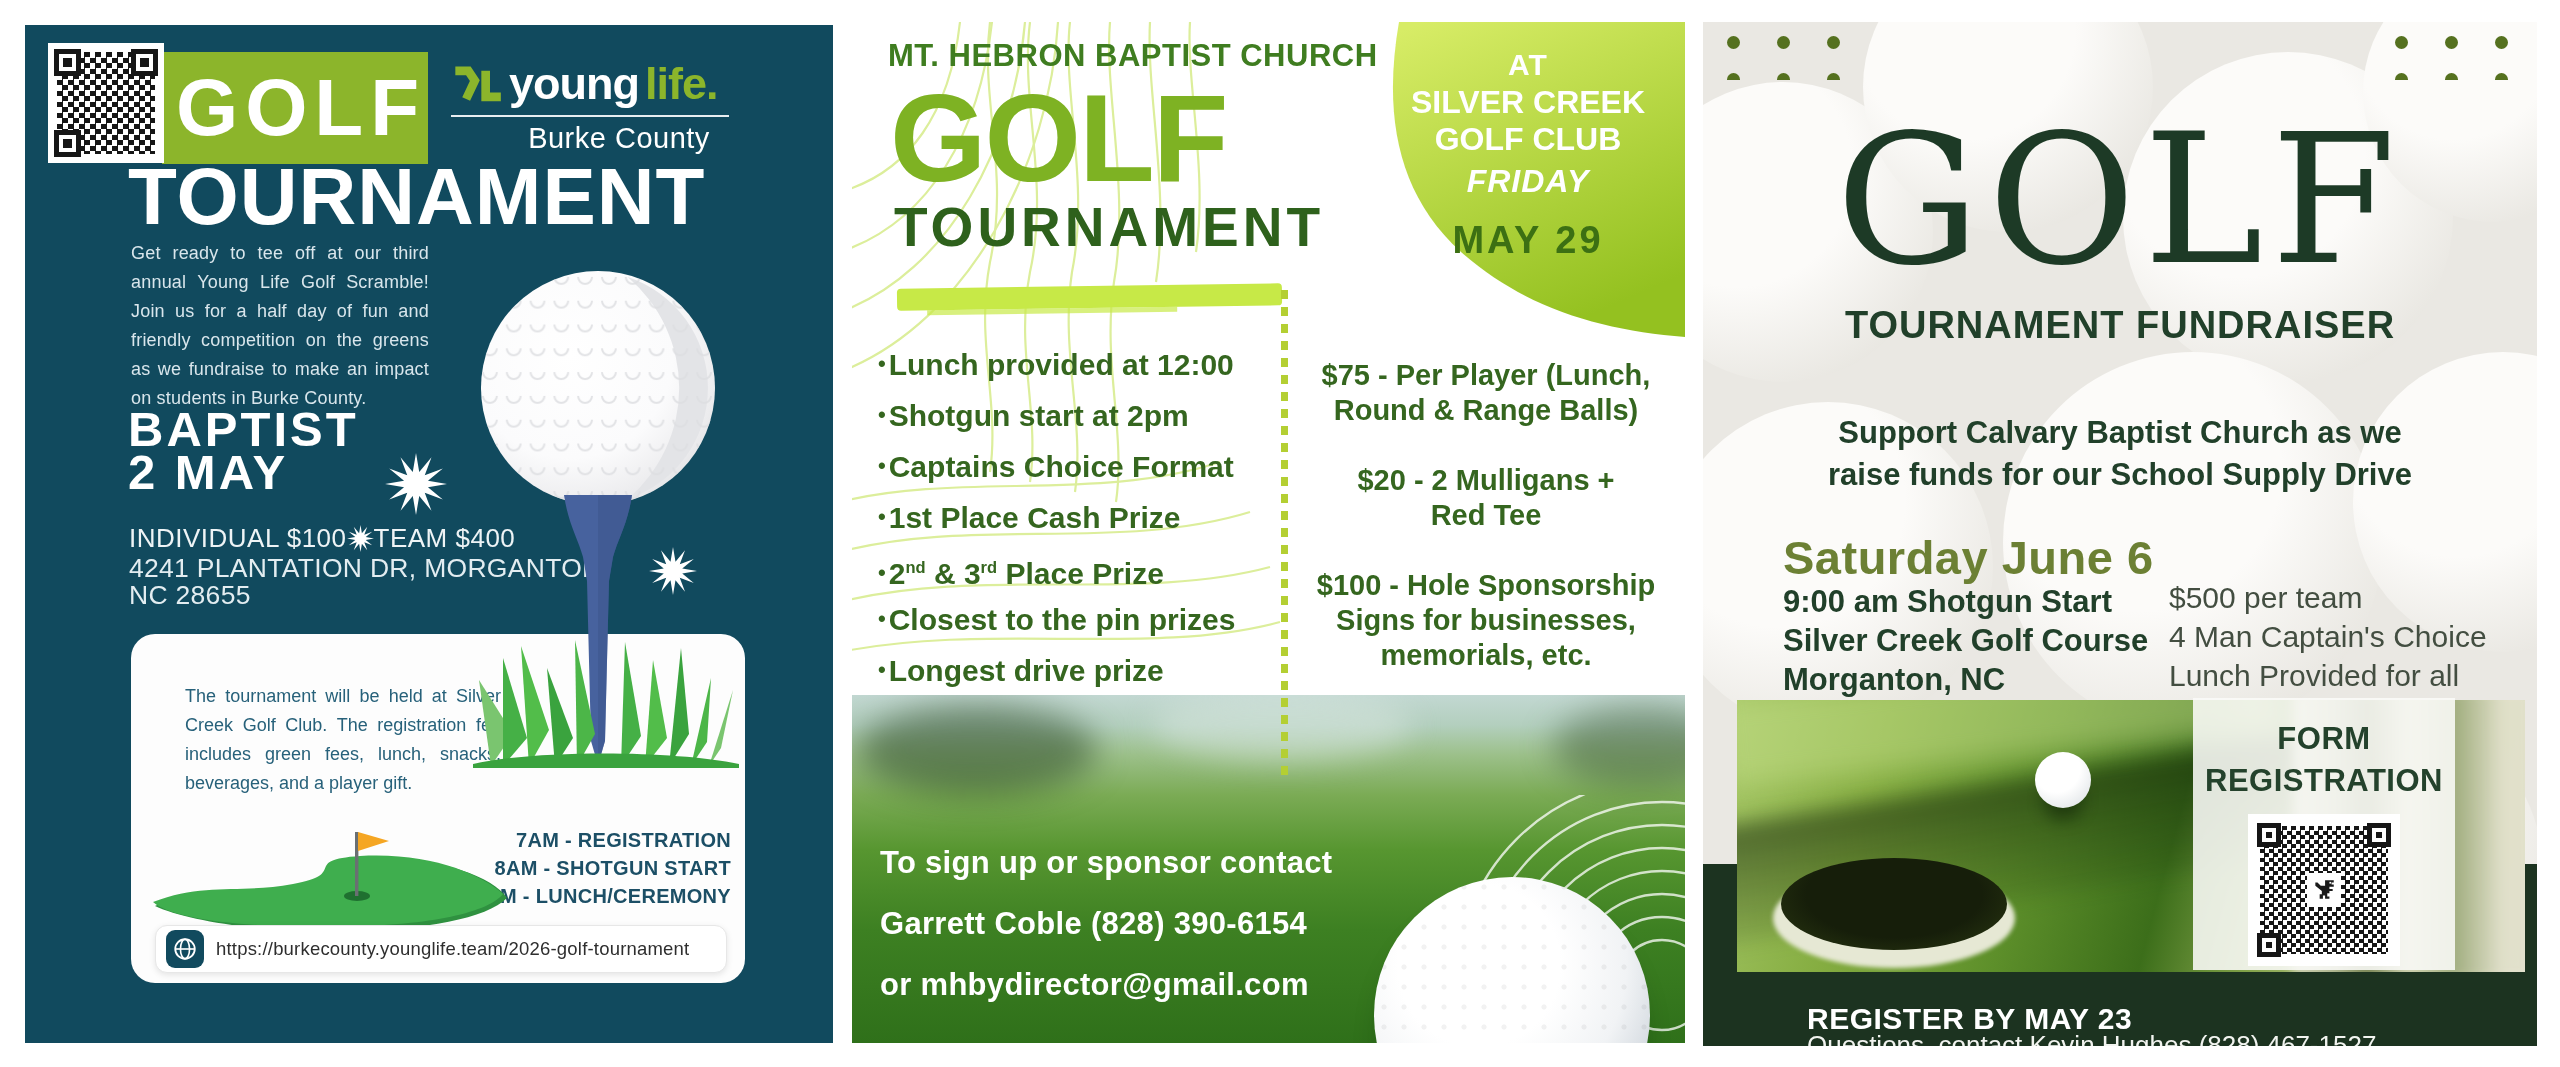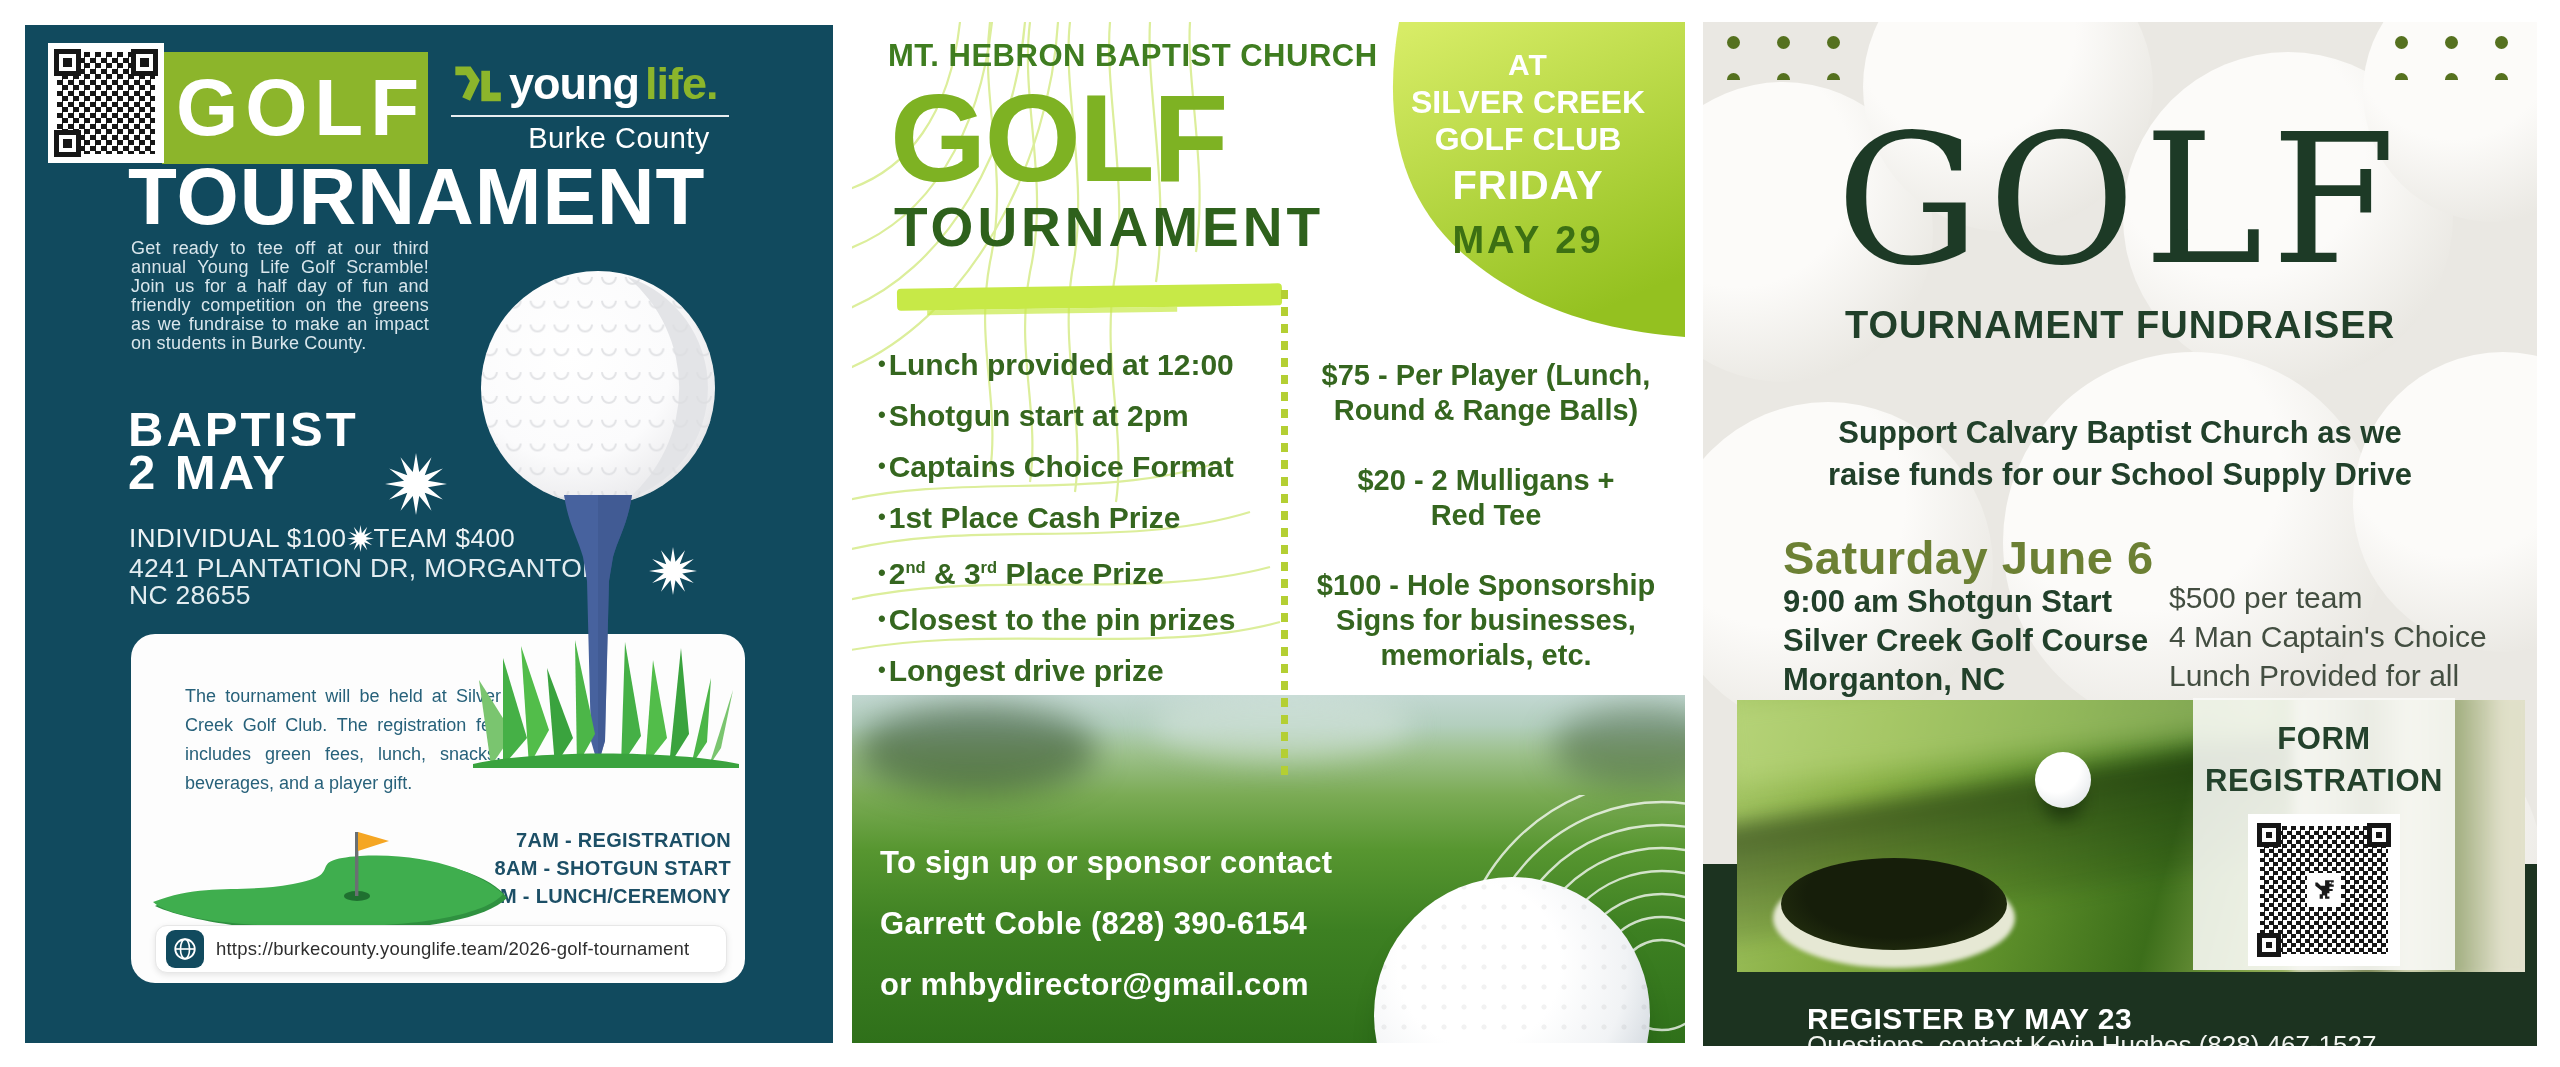--- a/index.html
+++ b/index.html
@@ -21,21 +21,21 @@
   .fl-brand { position:absolute; left:426px; top:36px; width:278px; z-index:2; }
   .fl-brand-row { display:flex; align-items:flex-end; gap:6px; }
   .yl-mark { width:52px; height:40px; flex:none; }
   .fl-young { color:#ffffff; font-size:45px; font-weight:800; line-height:1; letter-spacing:-1px; }
   .fl-life  { color:#8cb52b; font-size:45px; font-weight:800; line-height:1; letter-spacing:-1px; }
   .fl-brand-line { border-bottom:2px solid #e8eef1; margin-top:9px; }
   .fl-county { color:#ffffff; font-size:29px; font-weight:500; margin-top:5px; text-align:center; padding-left:58px; letter-spacing:0.5px;}
   .fl-tournament { position:absolute; left:103px; top:132px; color:#ffffff; font-size:80px; font-weight:900;
       letter-spacing:1px; line-height:1; z-index:1; }
   .fl-intro { position:absolute; left:106px; top:214px; width:298px; color:#d9e6ec; font-size:18px;
-      line-height:19px; text-align:justify; letter-spacing:0.2px; }
+      line-height:29px; text-align:justify; letter-spacing:0.2px; }
   .fl-day  { position:absolute; left:103px; top:380px; color:#fff; font-size:49px; font-weight:900; letter-spacing:3px; line-height:1; }
   .fl-date { position:absolute; left:103px; top:423px; color:#fff; font-size:49px; font-weight:900; letter-spacing:3px; line-height:1; }
   .star { display:block; }
   .fl-star-big   { position:absolute; left:360px; top:428px; width:62px; height:62px; }
   .fl-star-small2{ position:absolute; left:624px; top:522px; width:48px; height:48px; }
   .fl-prices { position:absolute; left:104px; top:498px; display:flex; align-items:center; gap:0;
       color:#eef4f6; font-size:26px; font-weight:500; letter-spacing:0.5px; }
   .fl-prices .star-inline { width:27px; height:27px; }
   .fl-addr1 { position:absolute; left:104px; top:528px; color:#e3edf1; font-size:26.5px; letter-spacing:0.3px; }
   .fl-addr2 { position:absolute; left:104px; top:555px; color:#e3edf1; font-size:26.5px; letter-spacing:0.3px; }
@@ -66,21 +66,21 @@
       letter-spacing:4px; line-height:1; }
   .fm-brush { position:absolute; left:45px; top:264px; width:385px; height:22px; background:#c7e947;
       border-radius:4px; transform:rotate(-0.8deg); }
   .fm-brush::after { content:""; position:absolute; left:30px; top:22px; width:250px; height:5px; background:#c7e947; opacity:.7; }
   .fm-blob { position:absolute; right:0; top:0; width:352px; height:315px; }
   .fm-badge { position:absolute; right:0; top:0; width:344px; height:315px; text-align:center; padding-left:30px; box-sizing:content-box; }
   .fm-badge div { position:absolute; width:100%; color:#ffffff; font-weight:800; line-height:1; }
   .fm-b1 { top:28px; font-size:30px; letter-spacing:1px; }
   .fm-b2 { top:64px; font-size:32px; }
   .fm-b3 { top:101px; font-size:32px; }
-  .fm-b4 { top:143px; font-size:40px; letter-spacing:1px; }
+  .fm-b4 { top:143px; font-size:32px; letter-spacing:1px;font-style:italic; }
   .fm-b5 { top:199px; font-size:38px; color:#3c7013 !important; letter-spacing:3px; }
   .fm-divider { position:absolute; left:429px; top:268px; width:7px; height:490px; z-index:3;
       background:repeating-linear-gradient(180deg,#b4cf33 0 9px, transparent 9px 17px); }
   .fm-bullets { position:absolute; left:26px; top:324px; color:#35661f; font-size:30px; font-weight:800; }
   .fm-bullets .it { height:35px; line-height:35px; margin-bottom:16px; white-space:nowrap; }
   .blt { font-size:22px; vertical-align:4px; margin-right:3px; }
   .fm-bullets sup { font-size:0.55em; }
   .fm-pricing { position:absolute; left:438px; top:336px; width:392px; text-align:center;
       color:#35661f; font-size:29px; font-weight:800; line-height:35px; }
   .fm-pricing .grp { margin-bottom:35px; }

